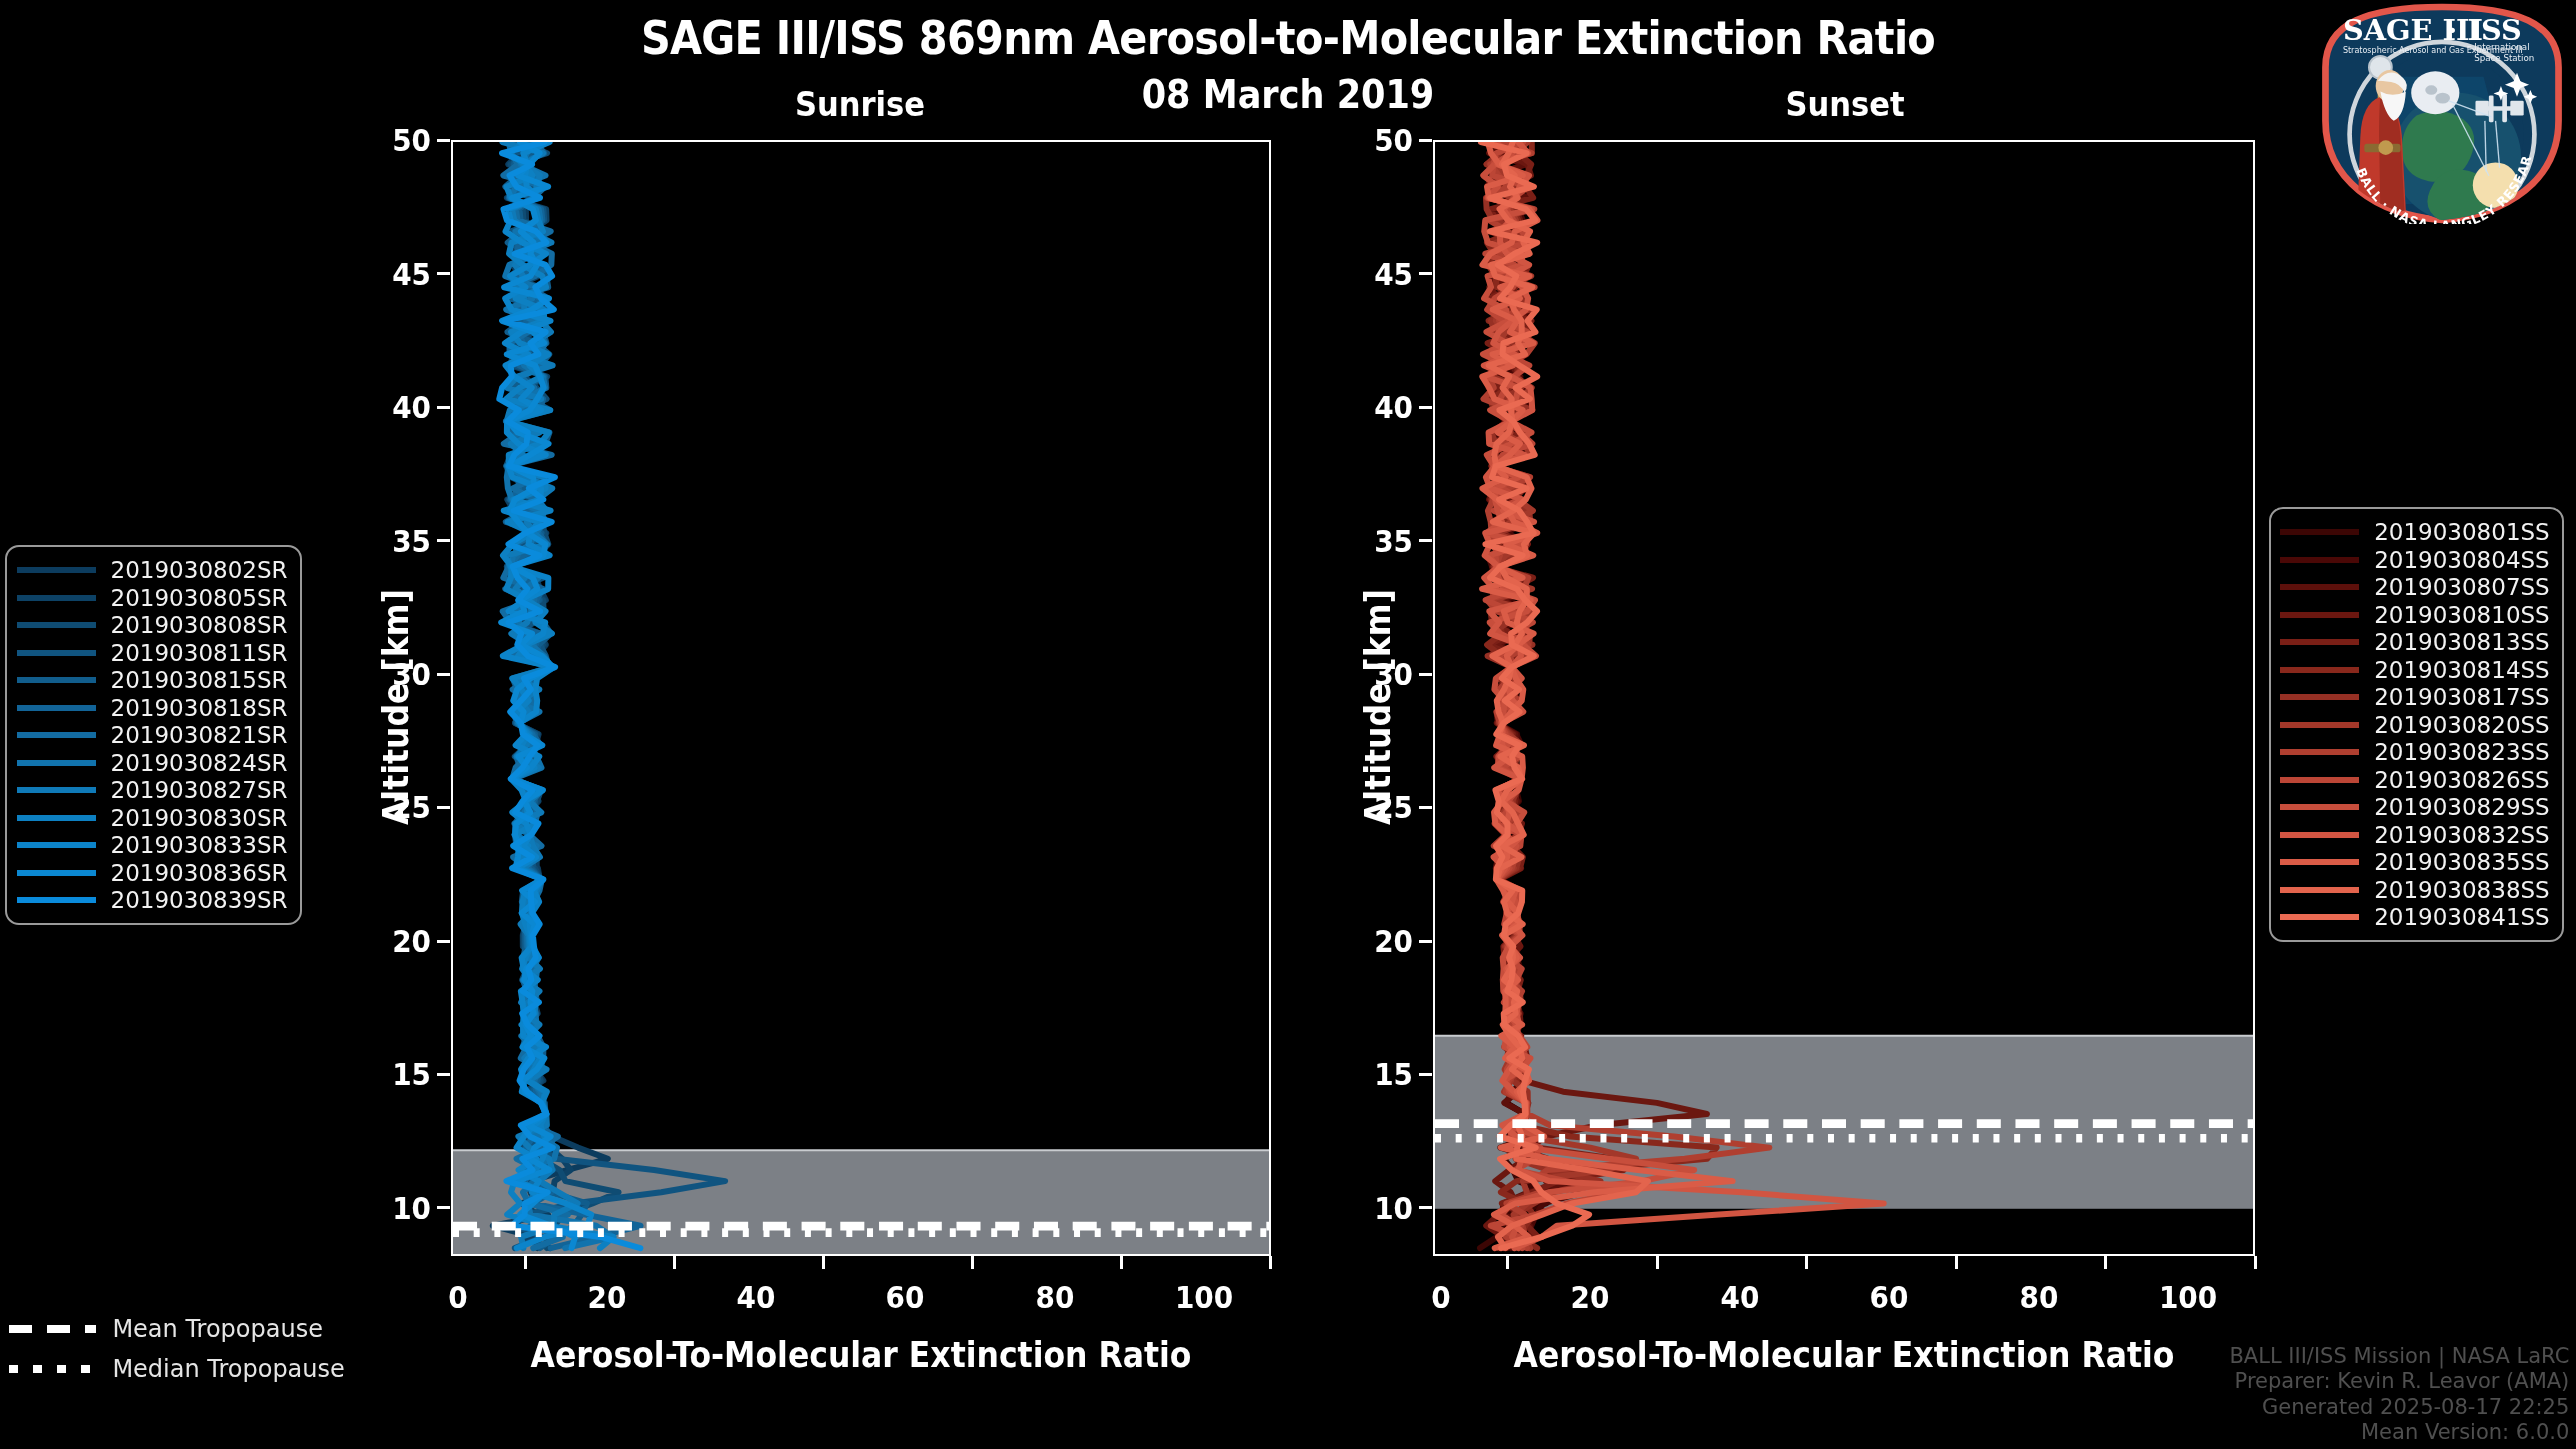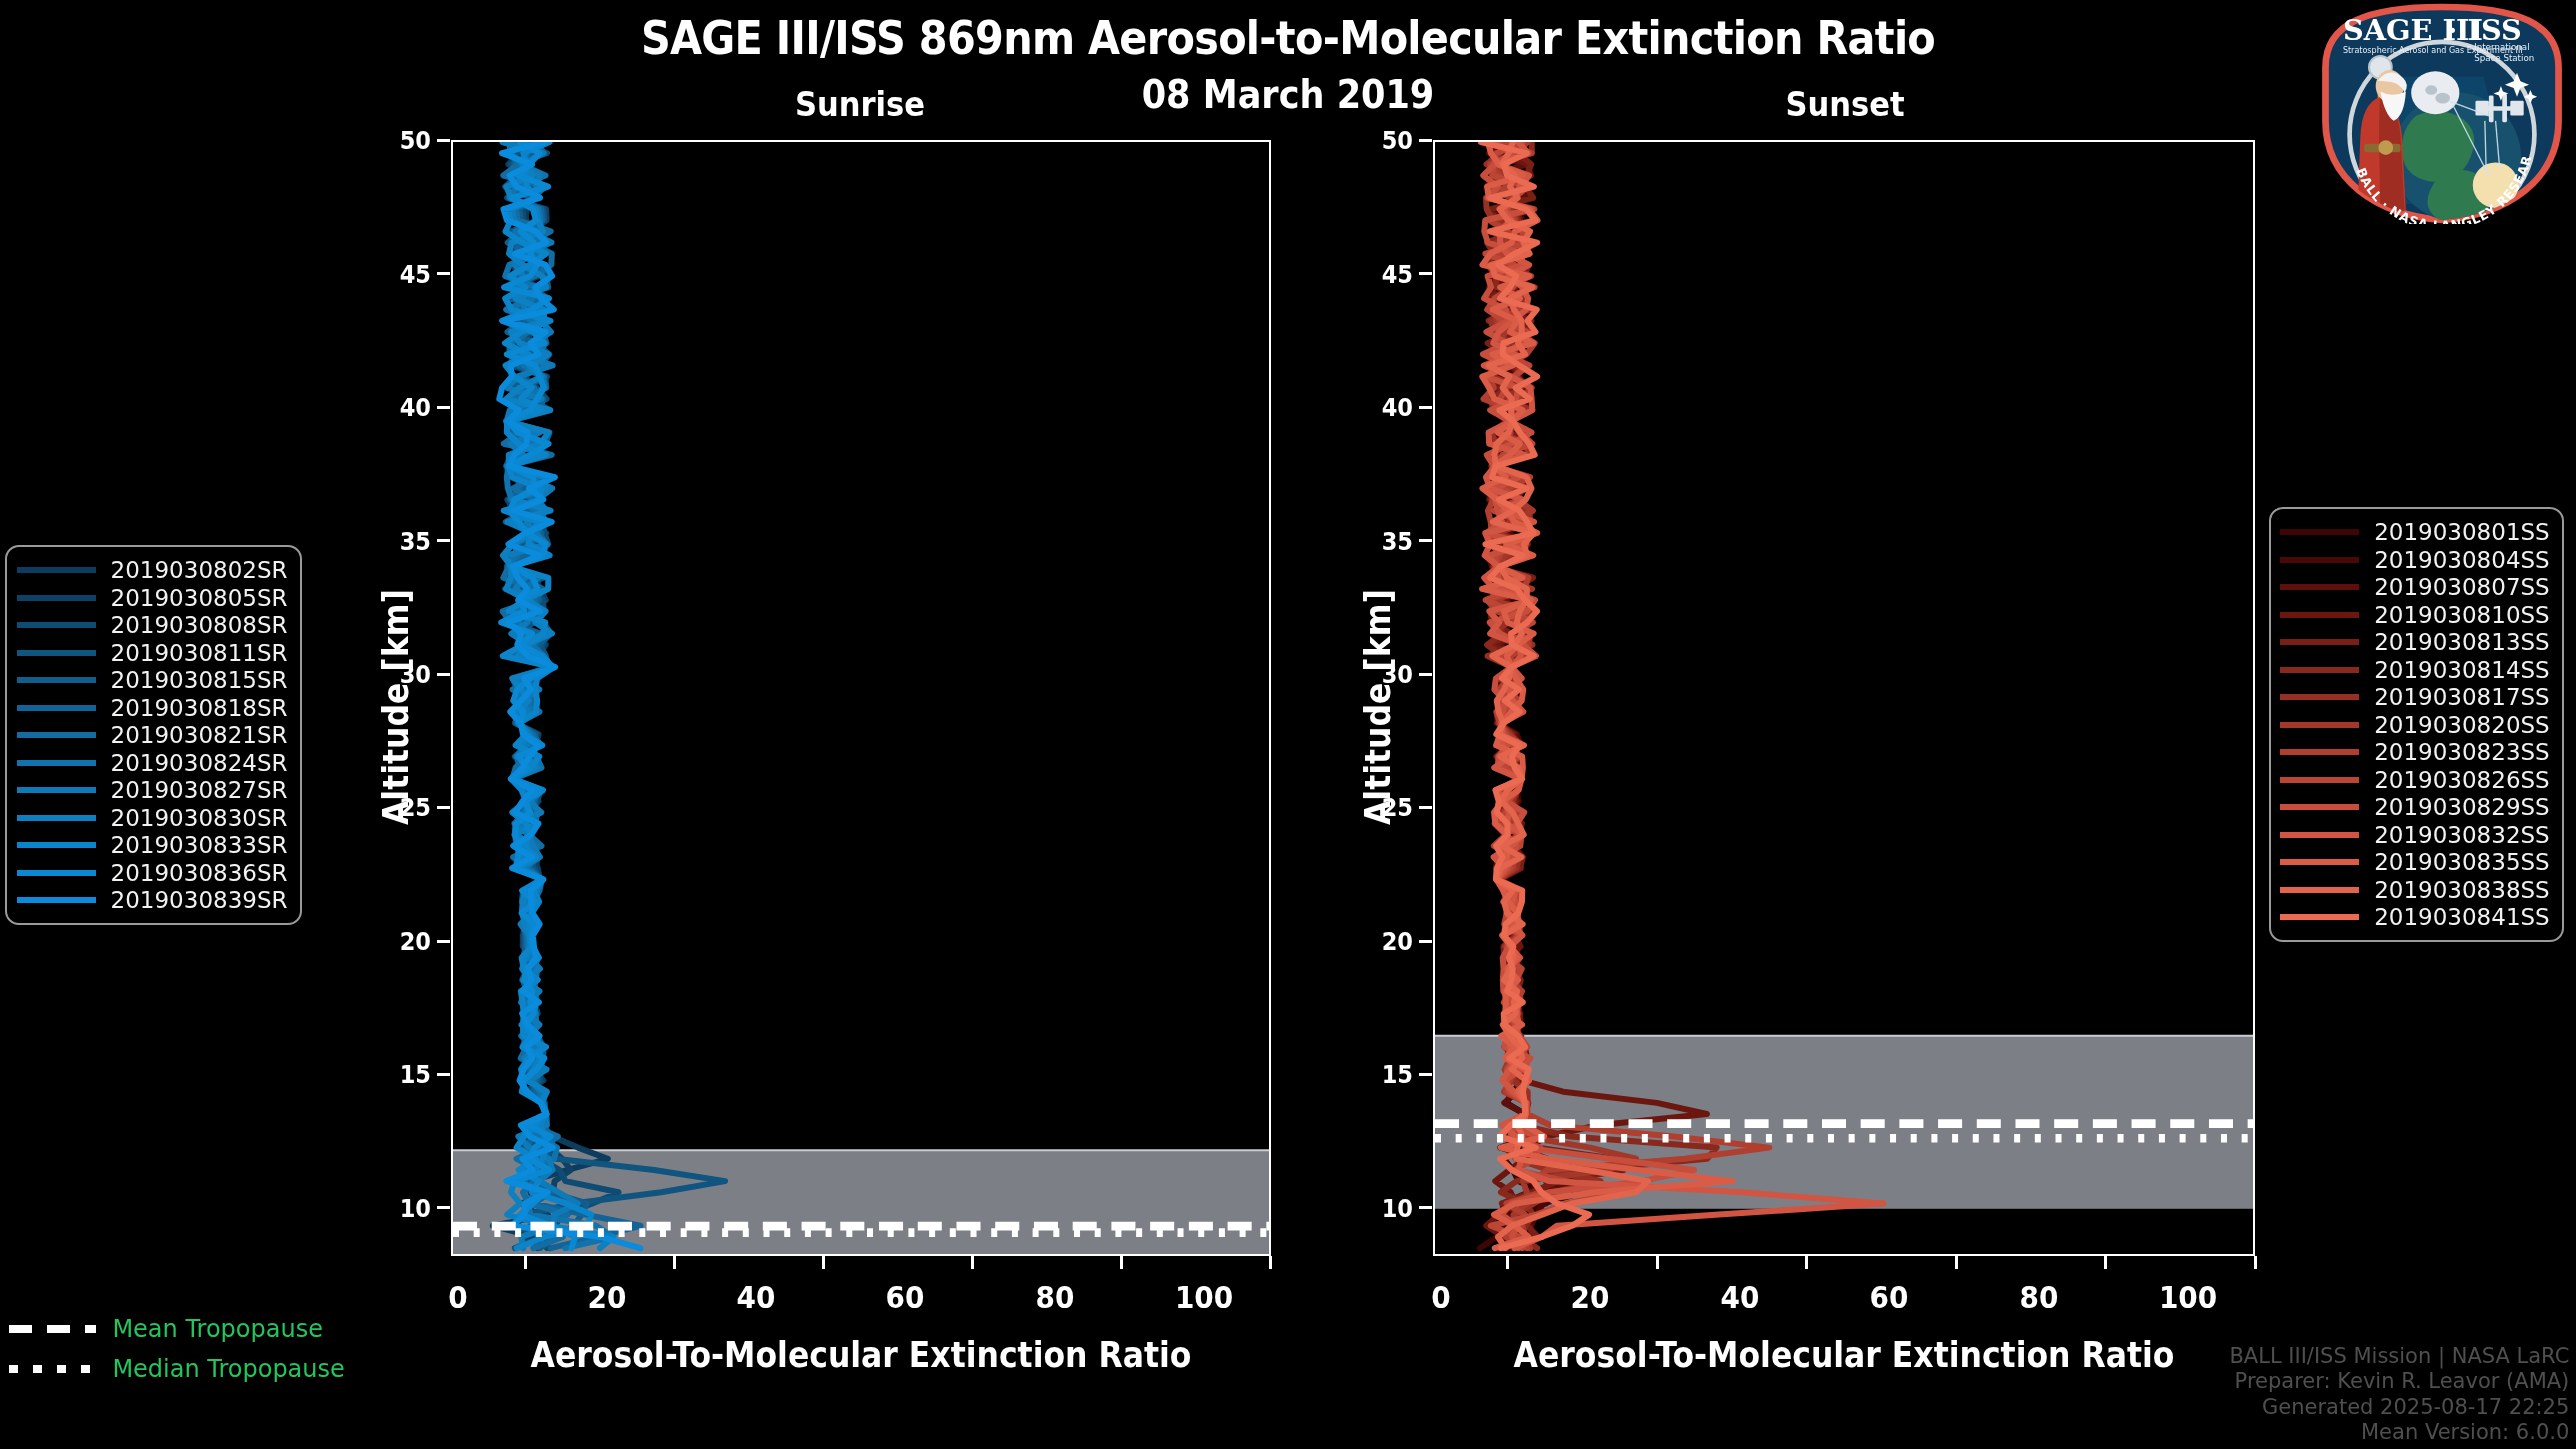--- a/index.html
+++ b/index.html
@@ -19,21 +19,21 @@
   #title-sunrise{left:652px;top:84px;width:416px;}
   #title-sunset{left:1637px;top:84px;width:416px;}
 
   
   .plot-frame{border:2.7px solid #fff;background:#000;box-sizing:border-box;}
   #plot-sunrise{left:451px;top:140px;width:820px;height:1116px;}
   #plot-sunset{left:1433px;top:140px;width:822px;height:1116px;}
   .plot-svg{position:absolute;left:0;top:0;width:100%;height:100%;display:block;}
 
   
-  .ytick{position:absolute;text-align:right;font-size:25px;font-weight:bold;
+  .ytick{position:absolute;text-align:right;font-size:31px;font-weight:bold;
      font-family:"DejaVu Sans Condensed","Liberation Sans",sans-serif;
      transform:translateY(-50%);}
   .xtick{position:absolute;text-align:center;font-size:31px;font-weight:bold;
      font-family:"DejaVu Sans Condensed","Liberation Sans",sans-serif;
      transform:translateX(-50%);}
   .tickmark{position:absolute;background:#fff;}
 
   .axis-label-x{position:absolute;text-align:center;font-size:35px;font-weight:bold;
      font-family:"DejaVu Sans Condensed","Liberation Sans",sans-serif;}
   .axis-label-y{position:absolute;font-size:35px;font-weight:bold;
@@ -48,21 +48,21 @@
   .legend-text{font-size:23px;color:#f2f2f2;white-space:nowrap;}
   #legend-sunrise{left:5.4px;top:545px;}
   #legend-sunset{left:2269px;top:507px;}
   #legend-sunset .legend-row{justify-content:flex-start;}
 
   
   #tropopause-key{left:9.4px;top:1309px;width:416px;}
   .tkey-row{display:flex;align-items:center;height:40px;}
   .tkey-mark{width:87px;height:14.8px;flex:0 0 87px;margin-right:16px;
      display:flex;align-items:center;}
-  .tkey-text{font-size:24px;color:#22c55e;white-space:nowrap;}
+  .tkey-text{font-size:24px;color:#e5e5e5;white-space:nowrap;}
   .dash-mark{width:100%;height:7.4px;
      background:repeating-linear-gradient(to right,#fff 0 23px,transparent 23px 38px);}
   .dot-mark{width:100%;height:7.4px;
      background:repeating-linear-gradient(to right,#fff 0 8.7px,transparent 8.7px 24px);}
   .box-mark{width:70px;height:25.5px;background:#7c8086;border:1.3px solid #c8c8c8;}
 
   
   #credits{right:6.7px;bottom:4px;text-align:right;line-height:1.20;
      font-size:21px;color:#4f4f4f;}
 

